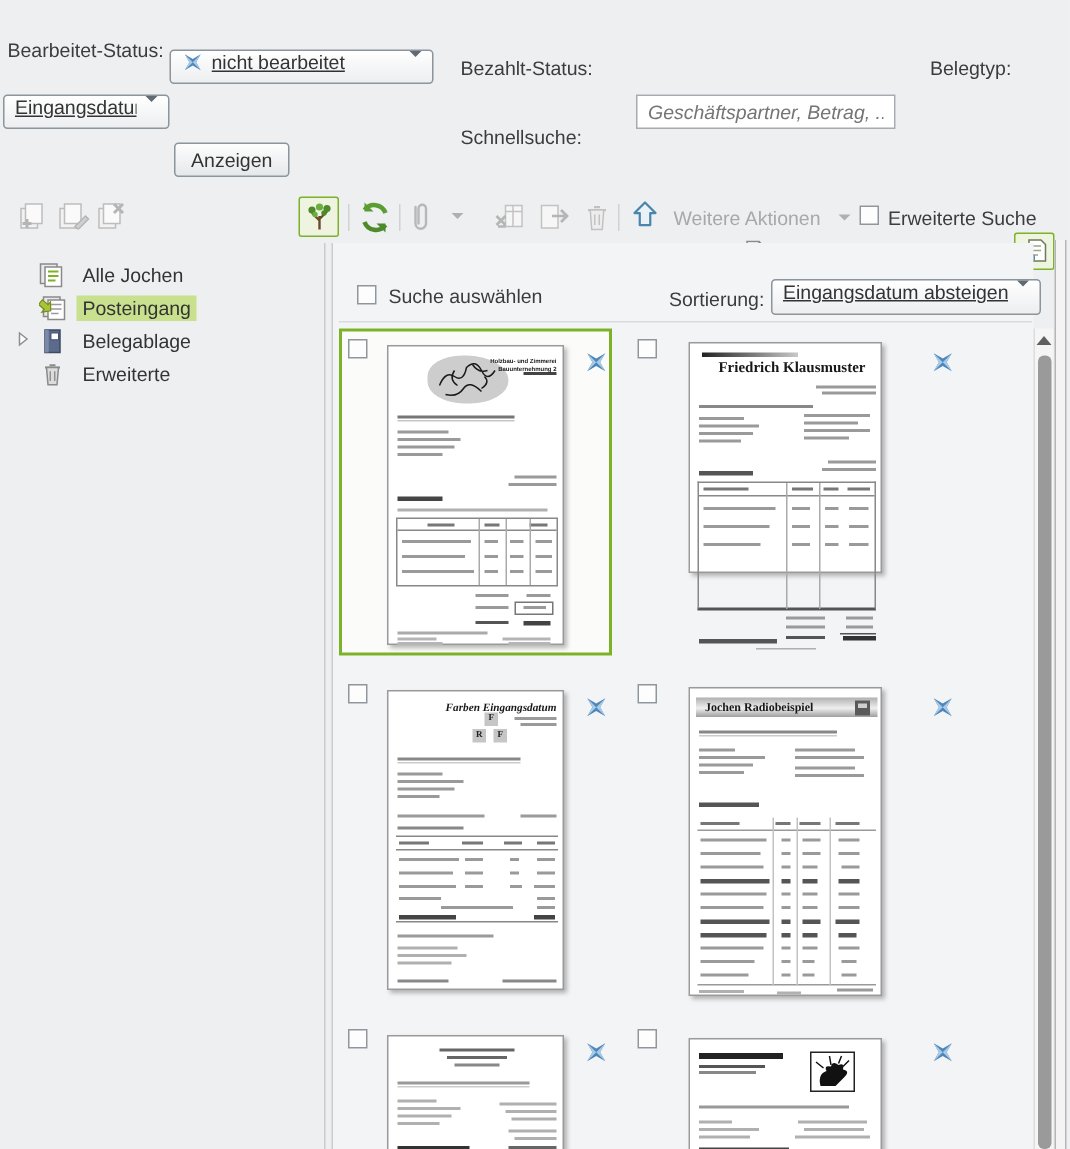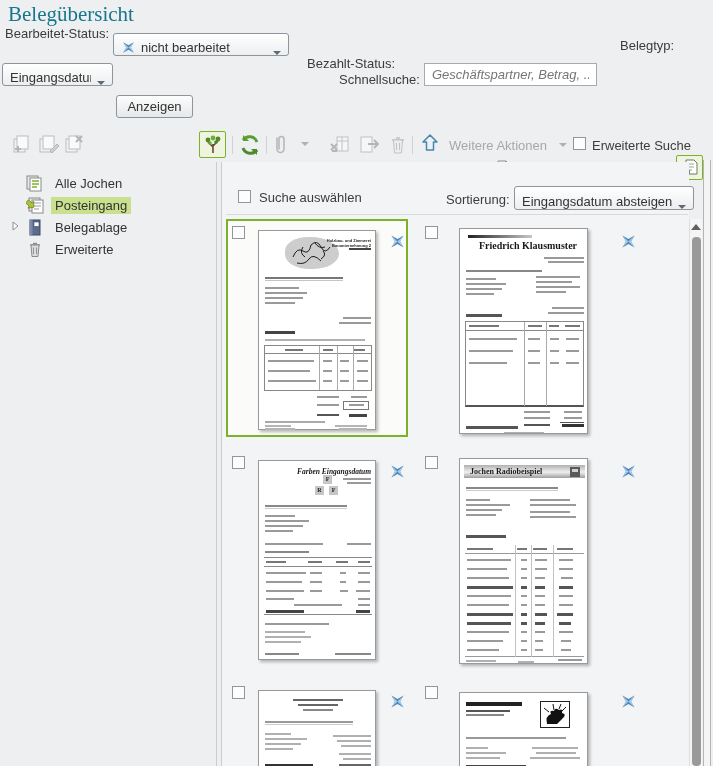--- a/index.html
+++ b/index.html
@@ -5,22 +5,22 @@
   * { margin:0; padding:0; box-sizing:border-box; }
   html,body { width:713px; height:766px; }
   body { font-family:"Liberation Sans", sans-serif; background:#edeff1; color:#333; }
   #app { position:relative; width:713px; height:766px; overflow:hidden; background:#edeff1; }
 
   .abs { position:absolute; }
   .lbl { position:absolute; font-size:13px; color:#3c3c3c; white-space:nowrap; }
   .title { position:absolute; left:8px; top:2px; font-family:"Liberation Serif", serif; font-size:21px; color:#17768c; }
 
   .select { position:absolute; height:23px; border:1px solid #8c949c; border-radius:3px;
-            background:linear-gradient(#ffffff,#eceef0); display:flex; align-items:flex-end;
-            padding:0 7px; font-size:13px; color:#333; cursor:default; }
+            background:linear-gradient(#ffffff,#eceef0); display:flex; align-items:flex-start;
+            padding:0 7px; font-size:13px; color:#333; cursor:default;text-decoration:underline; }
   .select .txt { flex:1; overflow:hidden; white-space:nowrap; }
   .tri-down { width:0; height:0; border-left:4px solid transparent; border-right:4px solid transparent; border-top:4px solid #5f6a72; margin-left:6px; }
   .tri-down.dis { border-top-color:#b0b0b0; }
 
   .input { position:absolute; height:23px; border:1px solid #a5abb0; background:#fff; font-size:13px;
            font-style:italic; color:#9aa0a5; padding:0 7px; font-family:"Liberation Sans", sans-serif; }
   .btn { position:absolute; height:23px; border:1px solid #8c949c; border-radius:3px;
          background:linear-gradient(#fdfdfd,#e5e8ea); font-size:13px; color:#333;
          display:flex; align-items:center; justify-content:center; cursor:default; }
 
@@ -44,44 +44,43 @@
 
   .scroll-track { position:absolute; background:#f5f5f5; border-left:1px solid #dddddd; }
   .scroll-thumb { position:absolute; background:#9a9a9a; border-radius:4px; }
   .scroll-up { width:0; height:0; border-left:5px solid transparent; border-right:5px solid transparent; border-bottom:6px solid #606060; position:absolute; }
 </style>
 </head>
 <body>
 
 <div id="app">
 
-  <div class="title">Belegübersicht</div>
 
   <div class="lbl" style="left:5px; top:26px;text-align:center;">Bearbeitet-Status:</div>
   <div class="select" style="left:113px; top:33px; width:176px;">
     <svg class="pinsvg" width="15" height="15" viewBox="0 0 17 17" style="position:static;margin-right:5px;">
       <g transform="rotate(45 8.5 8.5)">
         <path d="M8.5 0 L10.3 6.7 L17 8.5 L10.3 10.3 L8.5 17 L6.7 10.3 L0 8.5 L6.7 6.7 Z" fill="#4d86b8"></path>
         <path d="M8.5 0 L10.3 6.7 L17 8.5 L8.5 8.5 Z M8.5 17 L6.7 10.3 L0 8.5 L8.5 8.5 Z" fill="#a9cbe8"></path>
       </g>
     </svg>
     <span class="txt">nicht bearbeitet</span>
     <span class="tri-down"></span>
   </div>
 
-  <div class="lbl" style="left:307px; top:38px;margin-top:18px;">Bezahlt-Status:</div>
+  <div class="lbl" style="left:307px; top:38px;">Bezahlt-Status:</div>
 
   <div class="lbl" style="left:620px; top:38px;">Belegtyp:</div>
 
   <div class="select" style="left:2px; top:63px; width:111px;">
     <span class="txt">Eingangsdatum</span>
     <span class="tri-down"></span>
   </div>
 
-  <div class="lbl" style="left:307px; top:72px;margin-left:32px;">Schnellsuche:</div>
+  <div class="lbl" style="left:307px; top:84px;">Schnellsuche:</div>
   <input class="input" style="left: 424px; top: 63px; width: 173px;" placeholder="Geschäftspartner, Betrag, ...">
 
   <div class="btn" style="left:116px; top:95px; width:77px;">Anzeigen</div>
 
   <svg class="abs" style="left:12px; top:135px;" width="20" height="18" viewBox="0 0 20 18">
     <rect x="2" y="4" width="11" height="13" fill="#f2f2f2" stroke="#bdbdbd"></rect>
     <rect x="5" y="1" width="11" height="13" fill="#fafafa" stroke="#bdbdbd"></rect>
     <path d="M3 14 h6 M6 11 v6" stroke="#b5b5b5" stroke-width="2"></path>
   </svg>
   <svg class="abs" style="left:38px; top:135px;" width="22" height="18" viewBox="0 0 22 18">
@@ -281,21 +280,21 @@
     </div>
   </div>
   <svg class="pin" style="left:389px; top:233px;" viewBox="0 0 17 17">
     <g transform="rotate(45 8.5 8.5)">
         <path d="M8.5 0 L10.3 6.7 L17 8.5 L10.3 10.3 L8.5 17 L6.7 10.3 L0 8.5 L6.7 6.7 Z" fill="#4d86b8"></path>
         <path d="M8.5 0 L10.3 6.7 L17 8.5 L8.5 8.5 Z M8.5 17 L6.7 10.3 L0 8.5 L8.5 8.5 Z" fill="#a9cbe8"></path>
       </g>
   </svg>
 
   <div class="cb" style="left:425px; top:226px;"></div>
-  <div class="pg" style="left:459px; top:228px; width:129px; height:206px;">
+  <div class="pg" style="left:459px; top:228px; width:129px; height:154px;">
     <div class="abs" style="left:8px; top:6px; width:64px; height:3px; background:linear-gradient(to right,#222,#c8c8c8);"></div>
     <div class="doc-title-serif" style="left:12px; top:11px; width:112px; font-size:10px; font-weight:bold; text-align:center;">Friedrich Klausmuster</div>
     <div class="b" style="left:84px; top:28px; width:40px; height:1.5px;"></div>
     <div class="b" style="left:88px; top:32px; width:36px; height:1.5px;"></div>
     <div class="b" style="left:6px; top:41px; width:76px; height:1.5px; background:#888;"></div>
     <div>
       <div class="b" style="left:6px; top:49px; width:30px; height:2px;"></div>
       <div class="b" style="left:6px; top:54px; width:40px; height:2px;"></div>
       <div class="b" style="left:6px; top:59px; width:36px; height:2px;"></div>
       <div class="b" style="left:6px; top:64px; width:28px; height:2px;"></div>

